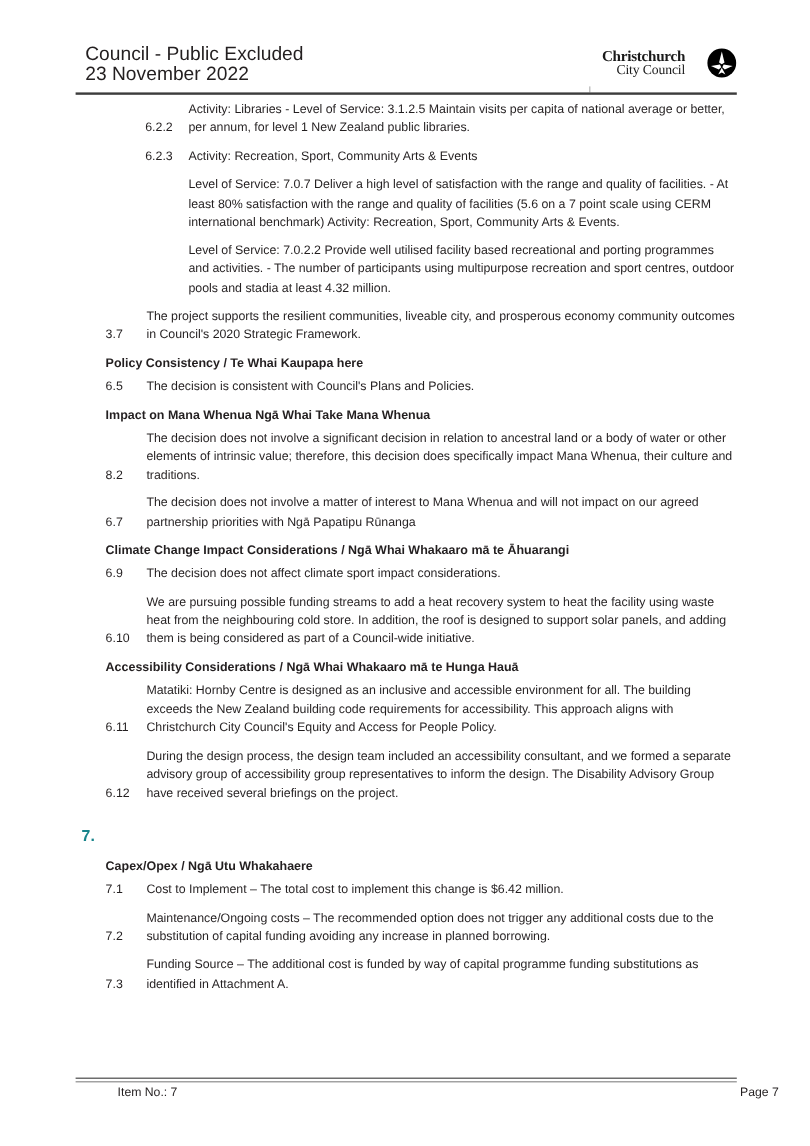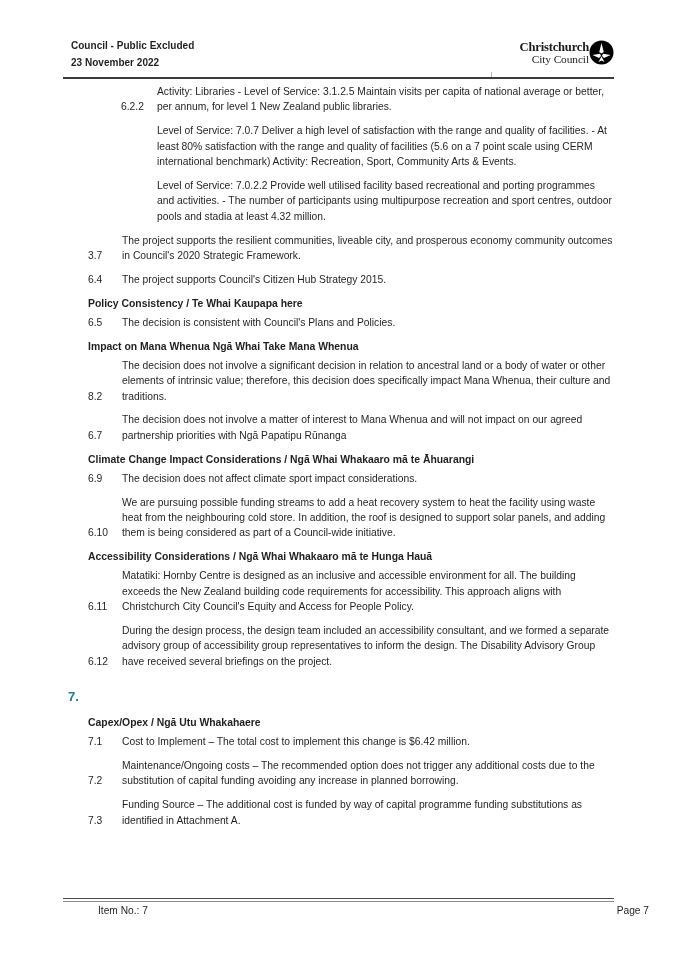--- a/index.html
+++ b/index.html
@@ -28,34 +28,34 @@
     position: absolute;
     left: 63px;
     top: 38px;
     width: 551px;
     height: 40px;
   }
   .header-titles {
     position: absolute;
     left: 8px;
     top: 0px;
-    font-size: 10px;
-    font-weight: bold;
+    font-size: 16px;
+    font-weight: normal;
     line-height: 16.5px;
     letter-spacing: 0.02px;
     color: #231f20;
   }
   .header-line1, .header-line2 { display: block; white-space: nowrap; }
   .logo {
     position: absolute;
     right: 0px;
     top: 2px;
     display: flex;
     align-items: center;
-    gap: 0;
+    gap: 18px;
   }
   .logo-text {
     text-align: right;
     line-height: 12px;
     color: #1a1a1a;
   }
   .logo-word1 {
     display: block;
     font-family: "Liberation Serif", serif;
     font-size: 12.6px;
@@ -236,34 +236,34 @@
     <div class="header-rule"></div>
   </div>
 
   <div class="content">
 
     <div class="row lvl2">
       <span class="num">6.2.2</span>
       <span class="txt">Activity: Libraries - Level of Service: 3.1.2.5 Maintain visits per capita of national average or better, per annum, for level 1 New Zealand public libraries.</span>
     </div>
 
+    <div class="row lvl2">
+      <span class="num">6.2.3</span>
+      <span class="txt">Activity: Recreation, Sport, Community Arts &amp; Events</span>
+    </div>
 
     <div class="para">Level of Service: 7.0.7 Deliver a high level of satisfaction with the range and quality of facilities. - At least 80% satisfaction with the range and quality of facilities (5.6 on a 7 point scale using CERM international benchmark) Activity: Recreation, Sport, Community Arts &amp; Events.</div>
 
     <div class="para">Level of Service: 7.0.2.2 Provide well utilised facility based recreational and porting programmes and activities. - The number of participants using multipurpose recreation and sport centres, outdoor pools and stadia at least 4.32 million.</div>
 
     <div class="row lvl1">
       <span class="num">3.7</span>
       <span class="txt">The project supports the resilient communities, liveable city, and prosperous economy community outcomes in Council's 2020 Strategic Framework.</span>
     </div>
 
-    <div class="row lvl1">
-      <span class="num">6.4</span>
-      <span class="txt">The project supports Council's Citizen Hub Strategy 2015.</span>
-    </div>
 
     <div class="subhead">Policy Consistency / Te Whai Kaupapa here</div>
     <div class="row lvl1">
       <span class="num">6.5</span>
       <span class="txt">The decision is consistent with Council's Plans and Policies.</span>
     </div>
 
     <div class="subhead">Impact on Mana Whenua Ngā Whai Take Mana Whenua</div>
     <div class="row lvl1">
       <span class="num">8.2</span>

